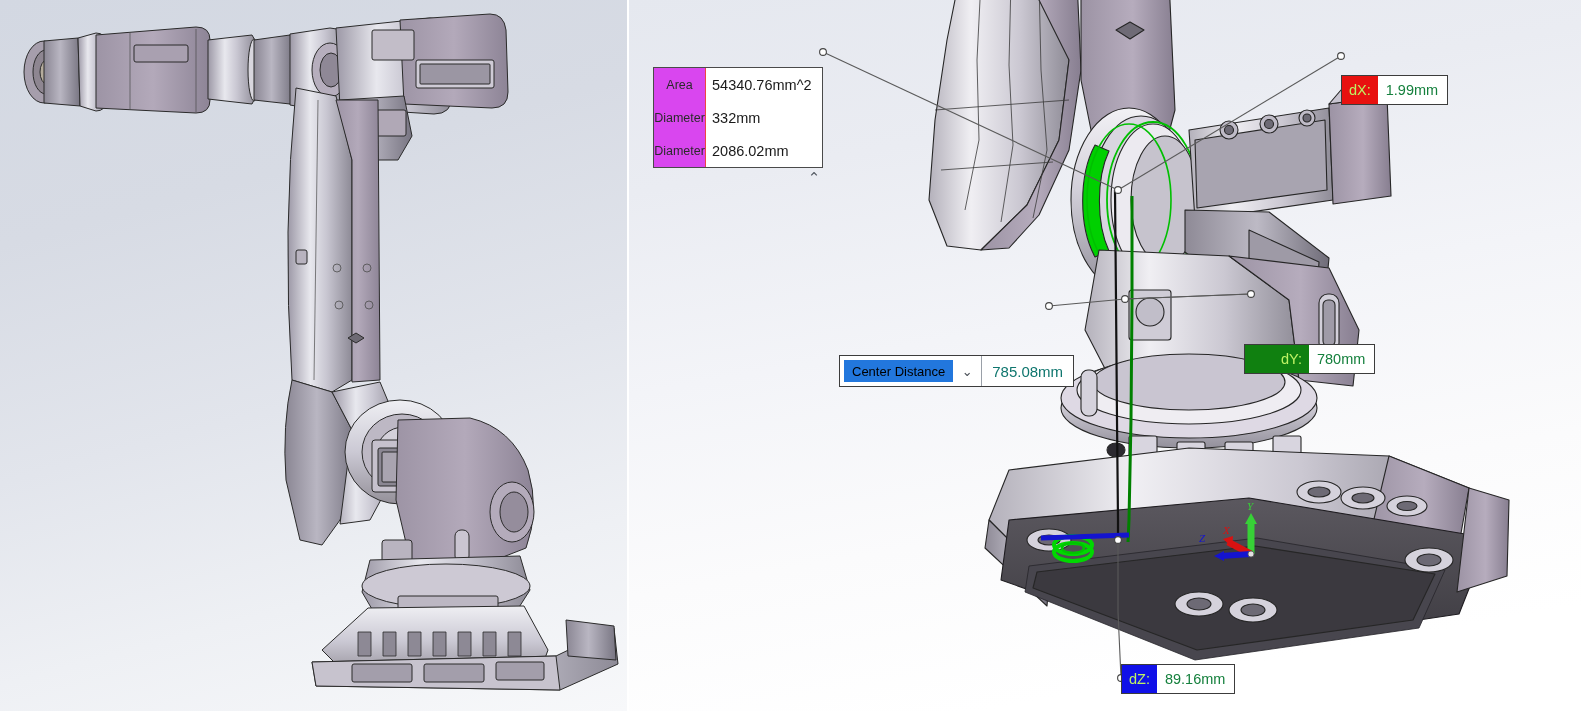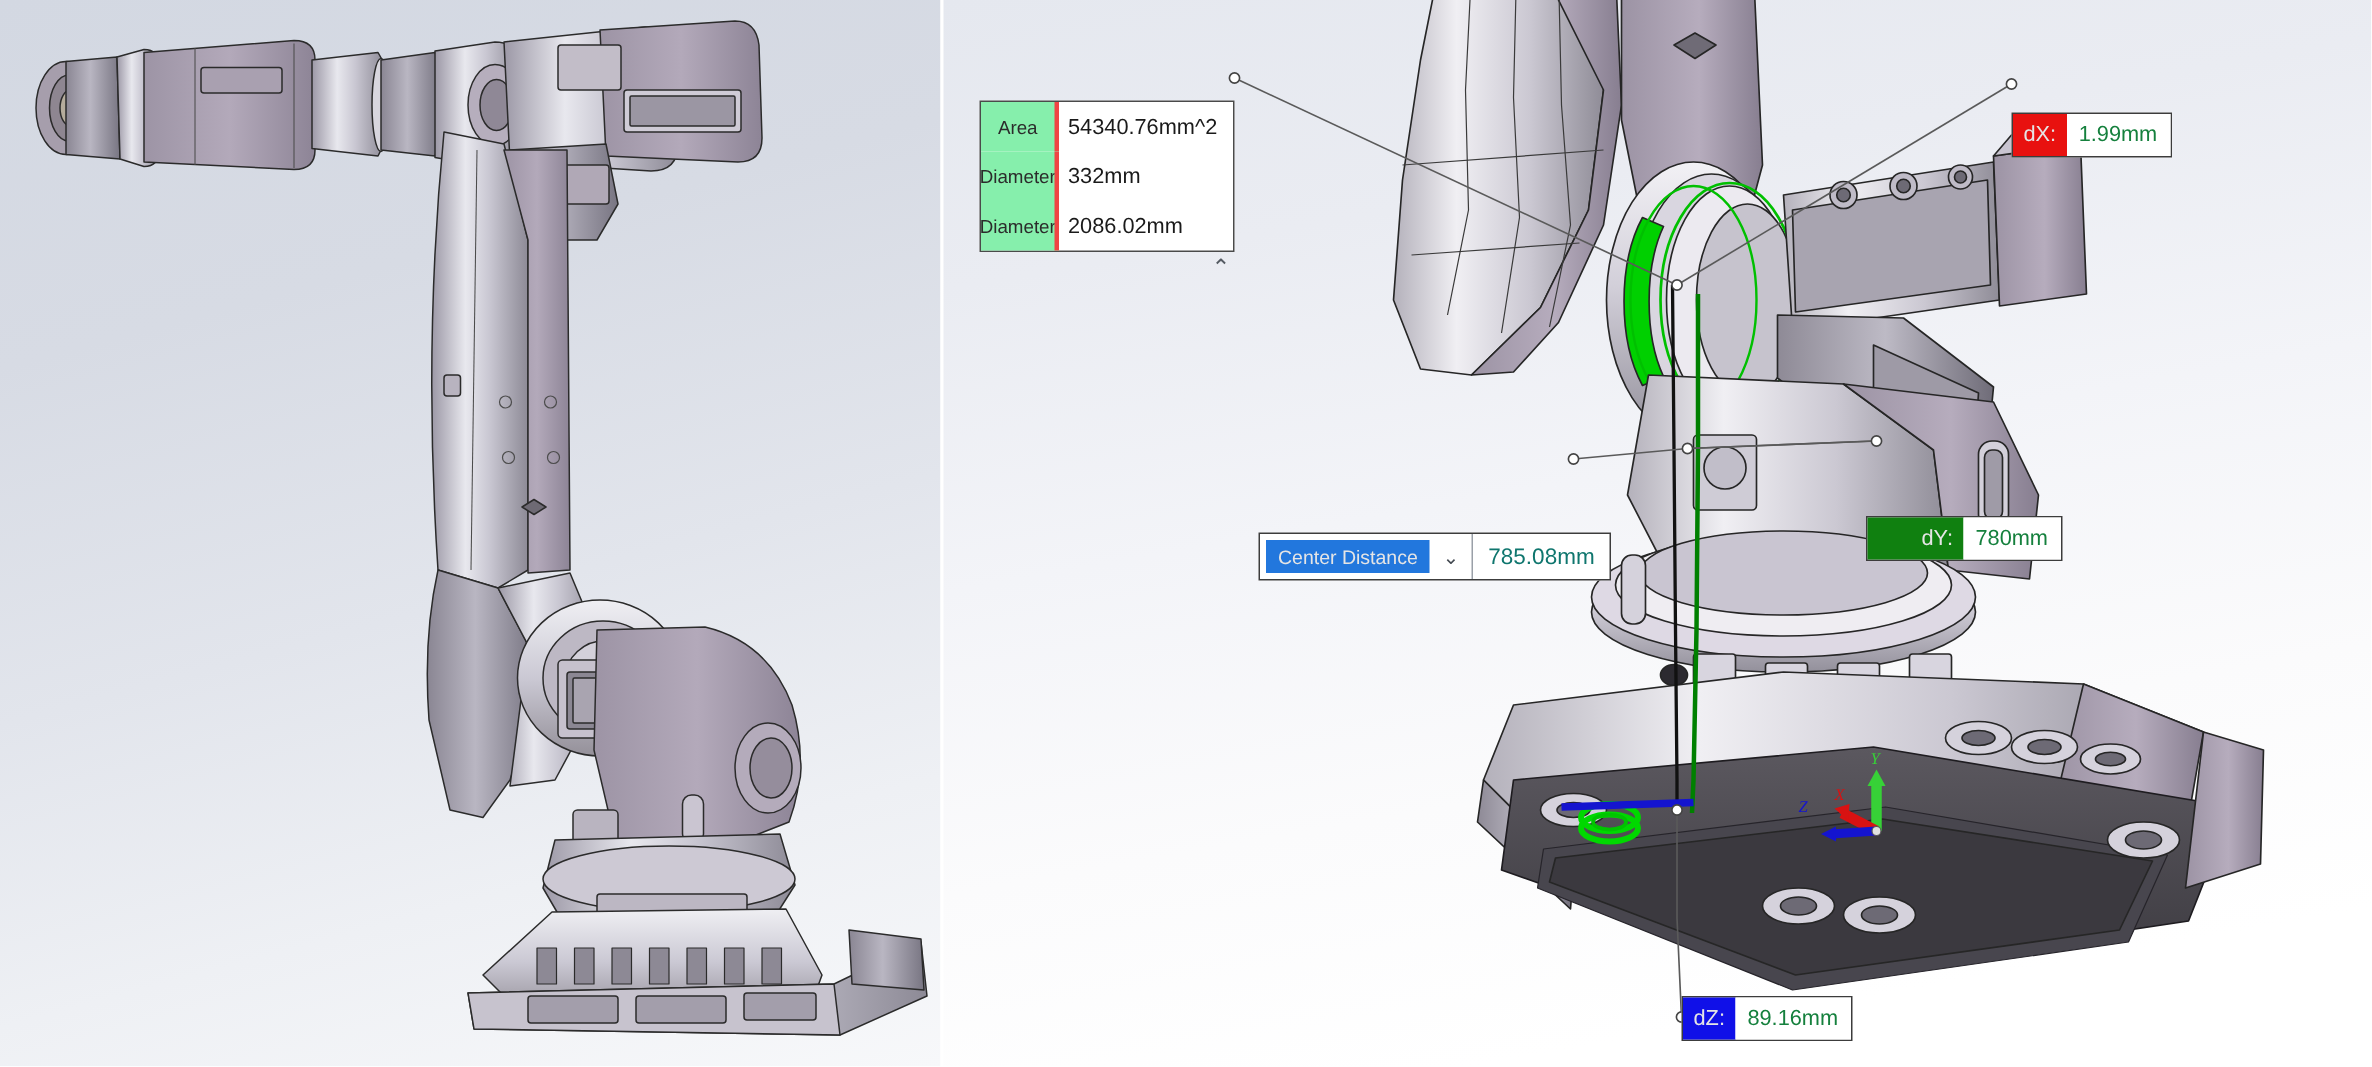--- a/index.html
+++ b/index.html
@@ -63,22 +63,22 @@
   }
   #measure-table .mt-label {
     width: 52px;
     min-width: 52px;
     height: 100%;
     display: flex;
     align-items: center;
     justify-content: center;
     font-size: 12.5px;
     color: #2b2b2b;
-    background: #86efac;
-    border-right: 3px solid #ef4444;
+    background: #d946ef;
+    border-right: 1px solid #ef4444;
     box-sizing: border-box;
     white-space: nowrap;
     overflow: hidden;
   }
   #measure-table .mt-value {
     flex: 1;
     height: 100%;
     display: flex;
     align-items: center;
     padding-left: 6px;
@@ -110,21 +110,21 @@
     height: 30px;
     box-sizing: border-box;
     z-index: 45;
     box-shadow: 0 0 0 0 rgba(0,0,0,0);
   }
   .callout .co-tag {
     display: flex;
     align-items: center;
     justify-content: center;
     padding: 0 7px;
-    color: #e5e5e5;
+    color: #bef264;
     font-size: 14.5px;
     font-weight: normal;
     white-space: nowrap;
     box-sizing: border-box;
   }
   .callout .co-val {
     display: flex;
     align-items: center;
     padding: 0 9px 0 8px;
     font-size: 14.5px;
@@ -155,21 +155,21 @@
     border-right: 1px solid #9aa0a8;
     box-sizing: border-box;
   }
   #cd-select-label {
     display: flex;
     align-items: center;
     padding: 0 8px;
     height: 22px;
     margin: 4px 0 4px 4px;
     background: #2277dd;
-    color: #e5e5e5;
+    color: #000000;
     font-size: 13px;
     white-space: nowrap;
   }
   #cd-chevron {
     display: flex;
     align-items: center;
     justify-content: center;
     width: 28px;
     height: 100%;
     color: #444a52;

